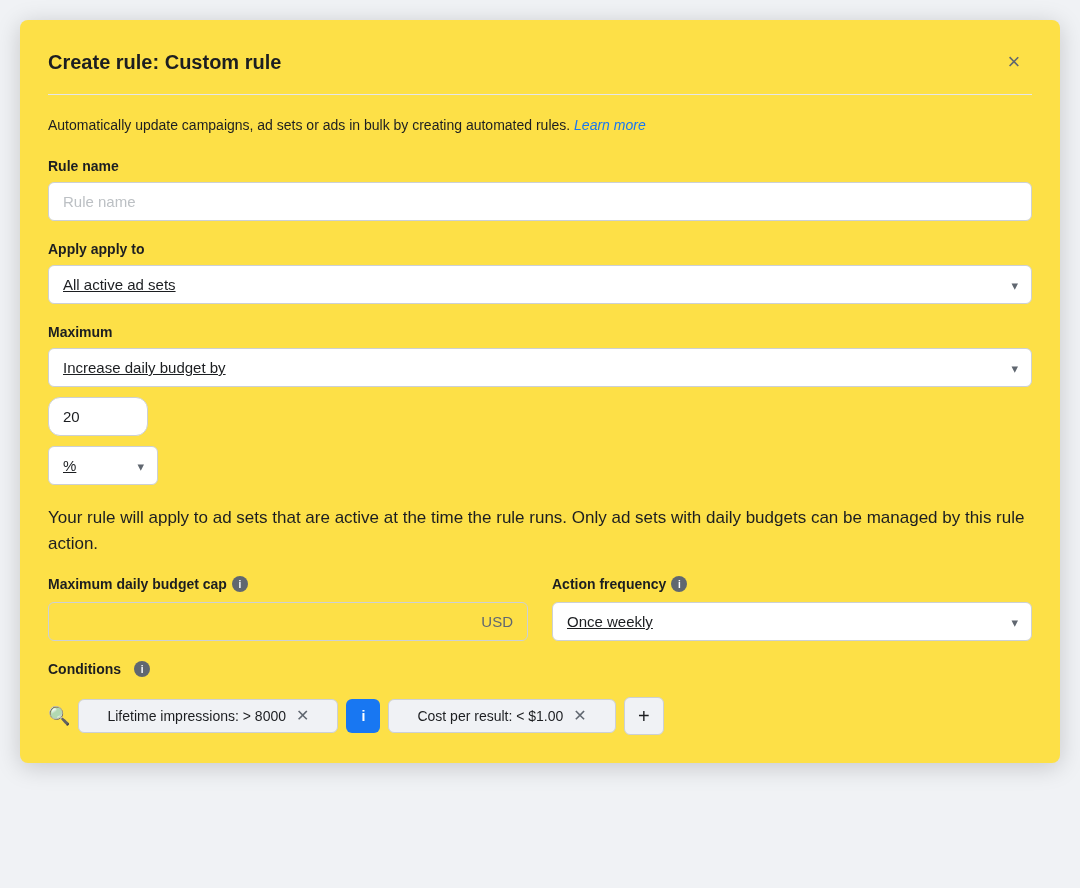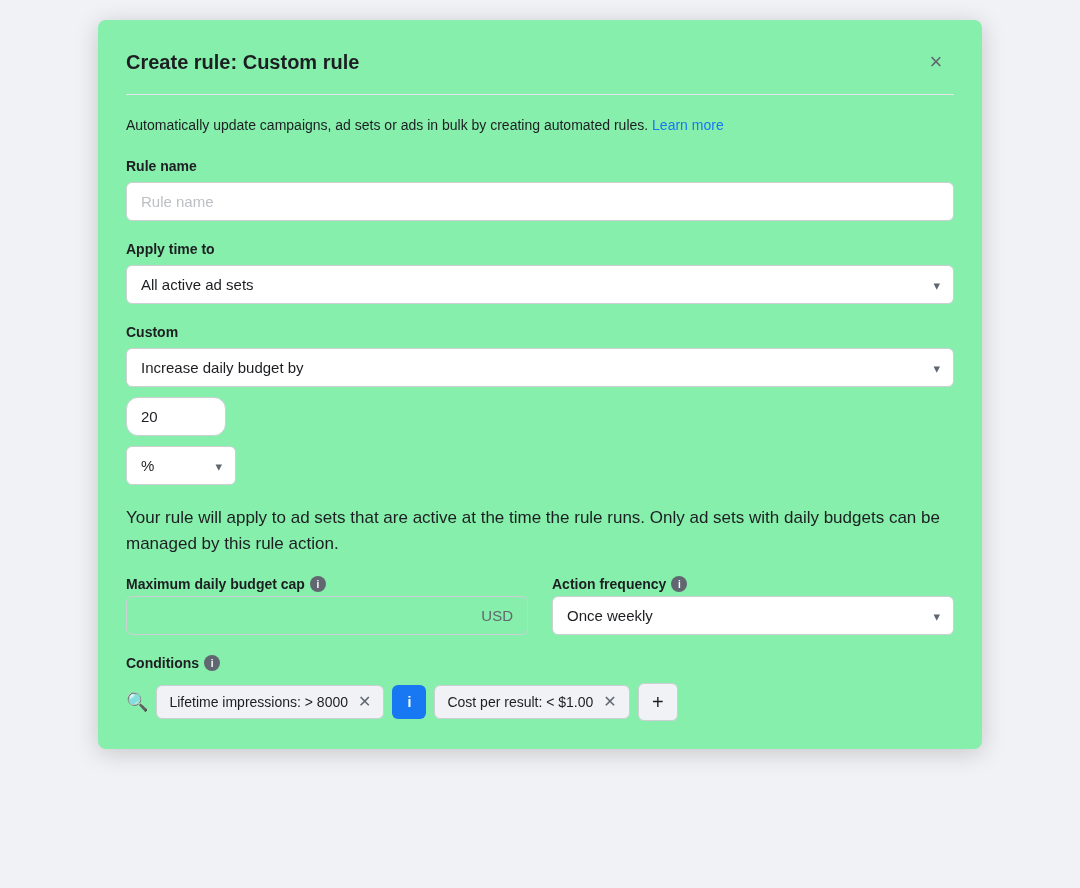--- a/index.html
+++ b/index.html
@@ -6,23 +6,23 @@
     body {
       font-family: -apple-system, BlinkMacSystemFont, 'Segoe UI', Helvetica, Arial, sans-serif;
       background: #f0f2f5;
       display: flex;
       justify-content: center;
       align-items: flex-start;
       min-height: 100vh;
       padding: 20px;
     }
     .modal {
-      background: #86efac;
+      background: #fde047;
       border-radius: 8px;
-      width: 884px;
+      width: 1040px;
       max-width: 100%;
       padding: 24px 28px 28px 28px;
       box-shadow: 0 4px 24px rgba(0,0,0,0.18);
       position: relative;
     }
     .modal-header {
       display: flex;
       justify-content: space-between;
       align-items: center;
       margin-bottom: 20px;
@@ -50,20 +50,21 @@
     }
     .description {
       font-size: 14px;
       color: #1c1e21;
       margin-bottom: 22px;
       line-height: 1.5;
     }
     .description a {
       color: #1877f2;
       text-decoration: none;
+      font-style: italic;
     }
     .section-label {
       font-size: 14px;
       font-weight: 700;
       color: #1c1e21;
       margin-bottom: 8px;
     }
     .form-group {
       margin-bottom: 20px;
     }
@@ -83,20 +84,21 @@
       border: 1px solid #ccd0d5;
       border-radius: 6px;
       padding: 10px 14px;
       font-size: 15px;
       color: #1c1e21;
       background: #fff;
       appearance: none;
       -webkit-appearance: none;
       cursor: pointer;
       outline: none;
+      text-decoration: underline;
     }
     .select-wrapper {
       position: relative;
     }
     .select-wrapper .chevron {
       position: absolute;
       right: 14px;
       top: 50%;
       transform: translateY(-50%);
       pointer-events: none;
@@ -157,21 +159,21 @@
       align-items: flex-start;
       margin-bottom: 20px;
     }
     .two-col .col {
       flex: 1;
     }
     .col-label {
       font-size: 14px;
       font-weight: 700;
       color: #1c1e21;
-      margin-bottom: 4px;
+      margin-bottom: 10px;
       display: flex;
       align-items: center;
       gap: 5px;
     }
     .info-icon {
       display: inline-flex;
       align-items: center;
       justify-content: center;
       width: 16px;
       height: 16px;
@@ -208,22 +210,22 @@
     }
     .conditions-section {
       margin-bottom: 0;
     }
     .conditions-label {
       font-size: 14px;
       font-weight: 700;
       color: #1c1e21;
       display: flex;
       align-items: center;
-      gap: 5px;
-      margin-bottom: 12px;
+      gap: 13px;
+      margin-bottom: 20px;
     }
     .conditions-sub {
       font-size: 13px;
       color: #606770;
       margin-bottom: 12px;
     }
     .conditions-row {
       display: flex;
       align-items: center;
       gap: 8px;
@@ -235,21 +237,21 @@
       color: #1c1e21;
       font-size: 18px;
       flex-shrink: 0;
     }
     .condition-tag {
       display: flex;
       align-items: center;
       background: #f0f2f5;
       border: 1px solid #ccd0d5;
       border-radius: 6px;
-      padding: 8px 12px;
+      padding: 8px 28px;
       font-size: 14px;
       color: #1c1e21;
       gap: 10px;
       white-space: nowrap;
     }
     .condition-tag .remove-btn {
       background: none;
       border: none;
       cursor: pointer;
       font-size: 16px;
@@ -303,33 +305,33 @@
     <span>Automatically update campaigns, ad sets or ads in bulk by creating automated rules.</span>
     <a href="#">Learn more</a>
   </div>
 
   <div class="form-group">
     <div class="section-label">Rule name</div>
     <input class="text-input" type="text" placeholder="Rule name" style="">
   </div>
 
   <div class="form-group">
-    <div class="section-label">Apply time to</div>
+    <div class="section-label">Apply apply to</div>
     <div class="select-wrapper">
       <select class="select-input">
         <option>All active ad sets</option>
         <option>All active campaigns</option>
         <option>All active ads</option>
       </select>
       <span class="chevron">▾</span>
     </div>
   </div>
 
   <div class="form-group">
-    <div class="section-label">Custom</div>
+    <div class="section-label">Maximum</div>
     <div class="action-row">
       <div class="action-select-wrapper">
         <select class="select-input">
           <option>Increase daily budget by</option>
           <option>Decrease daily budget by</option>
           <option>Pause</option>
           <option>Send notification only</option>
         </select>
         <span class="chevron">▾</span>
       </div>

